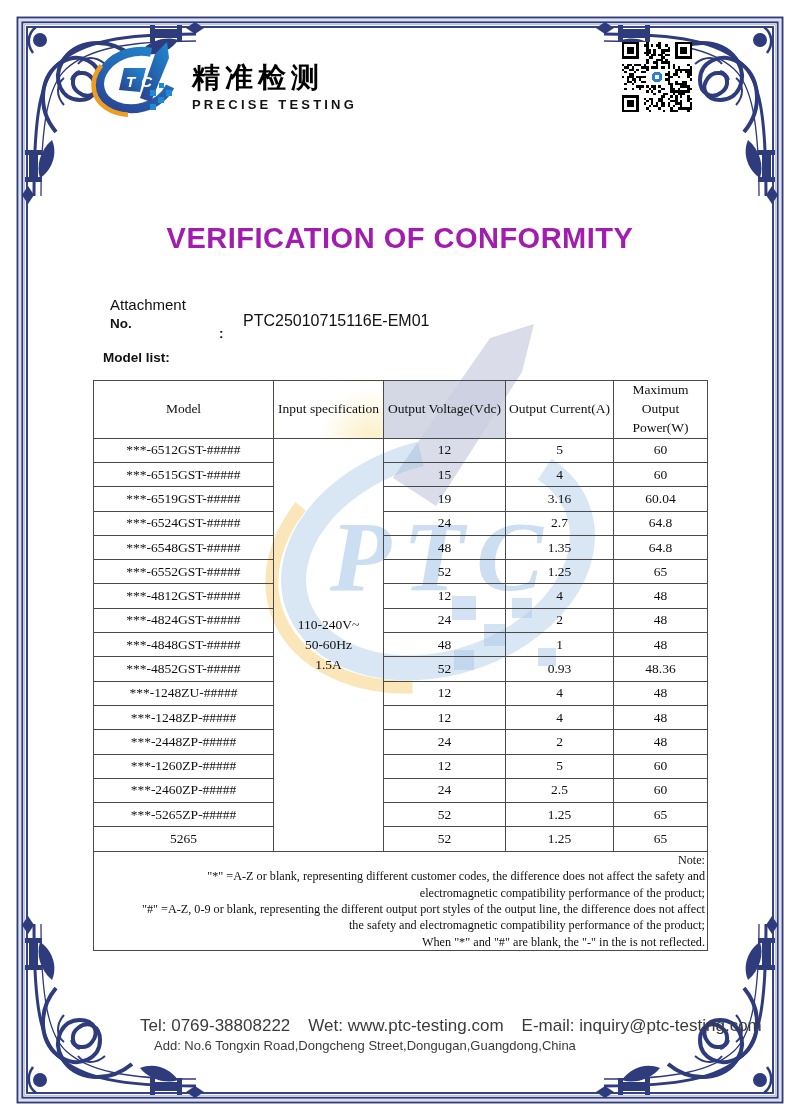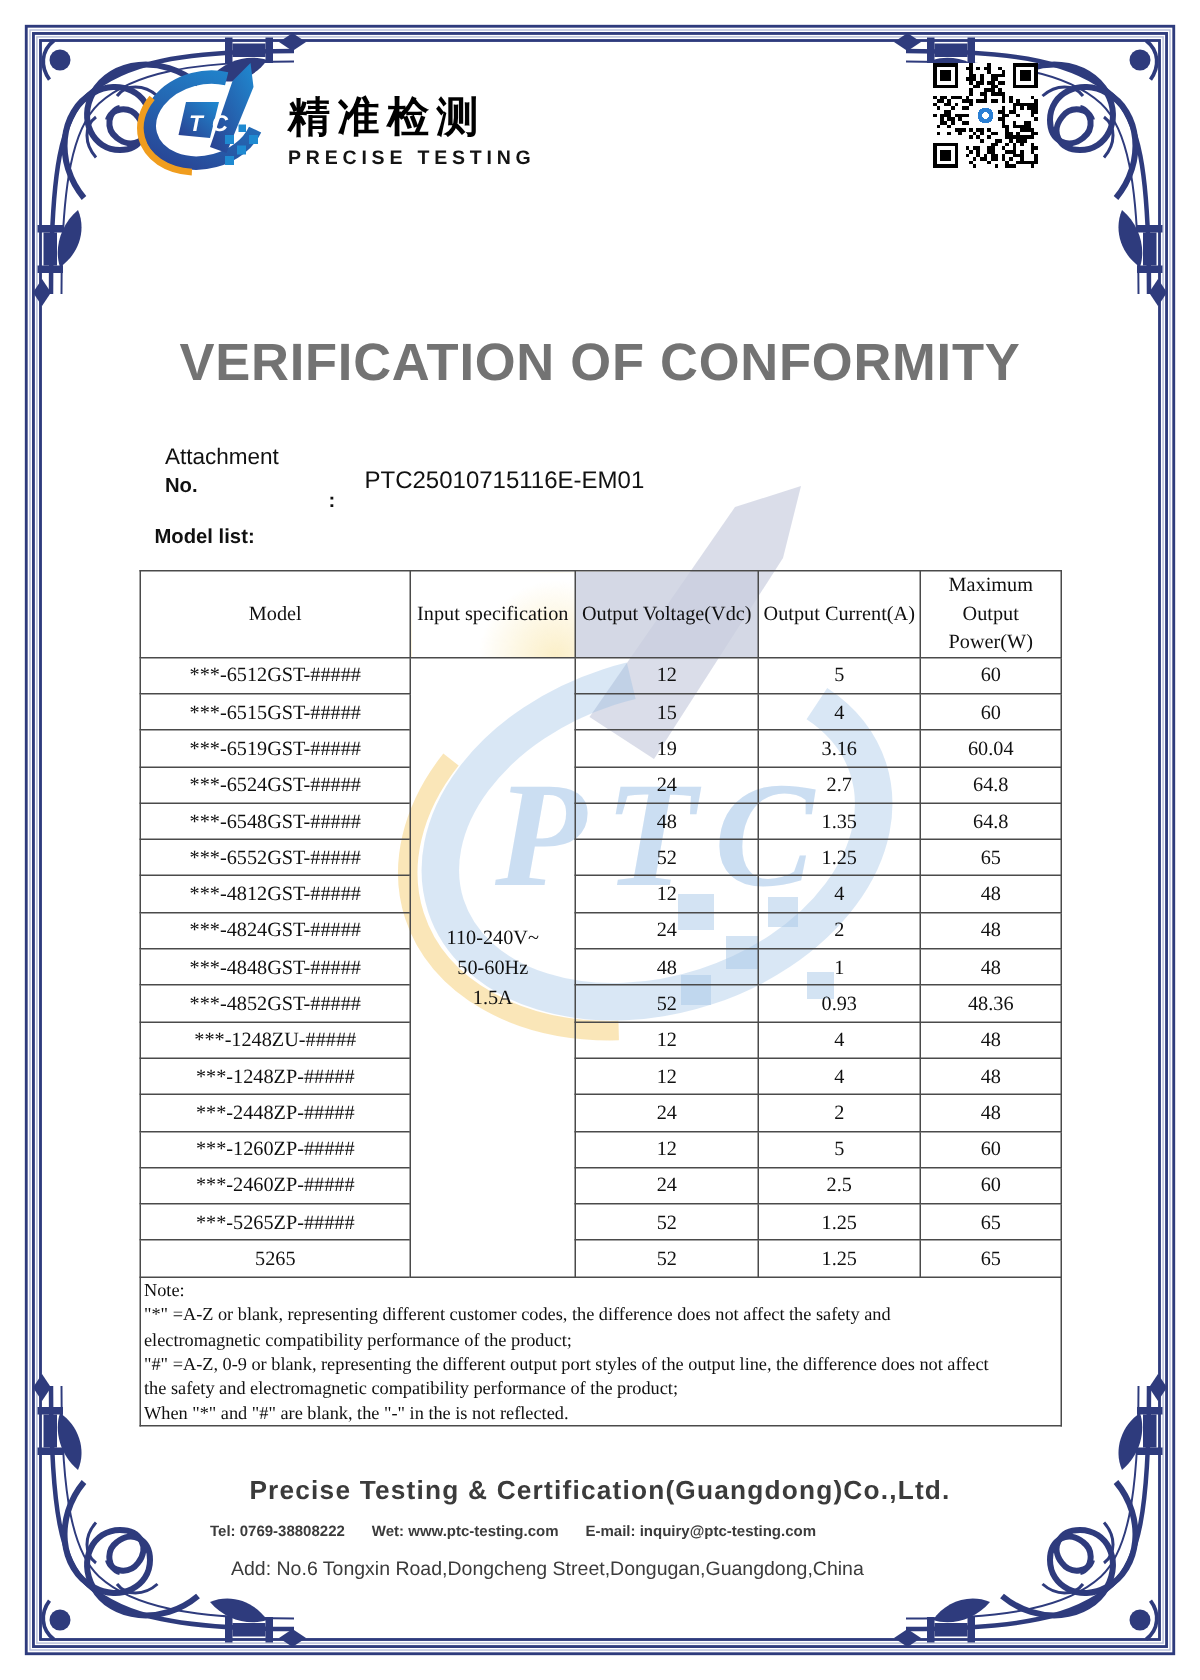--- a/index.html
+++ b/index.html
@@ -8,44 +8,44 @@
   .abs{position:absolute;}
   svg{display:block;}
   
   .frame{left:0;top:0;pointer-events:none;}
   
   .wm{left:238px;top:298px;pointer-events:none;}
   
   .logo-svg{left:88px;top:40px;}
   .qr-svg{left:622px;top:42px;}
   
-  .title{left:0;top:222px;width:800px;text-align:center;font-size:35px;font-weight:bold;
-         letter-spacing:.5px;color:#737373;}
+  .title{left:0;top:222px;width:800px;text-align:center;font-size:29px;font-weight:bold;
+         letter-spacing:.5px;color:#a21caf;}
   .attach{left:110px;top:296px;font-size:15px;font-weight:normal;}
   .no-label{left:110px;top:316px;font-size:13.5px;font-weight:bold;}
   .no-colon{left:219px;top:326px;font-size:13.5px;font-weight:bold;}
   .no-value{left:243px;top:312px;font-size:16px;}
   .model-list{left:103px;top:350px;font-size:13.5px;font-weight:bold;}
   
   table.models{position:absolute;left:93px;top:380px;width:614px;border-collapse:collapse;
         table-layout:fixed;font-family:"Liberation Serif",serif;font-size:13.5px;color:#101010;
         text-align:center;border:1.6px solid #333;}
   table.models th,table.models td{border:1px solid #4a4a4a;vertical-align:middle;padding:0 2px;overflow:hidden;}
   table.models thead th{height:50px;font-weight:normal;line-height:1.4;}
   table.models tbody tr{height:24.3px;}
   .th-voltage{background:rgba(201,206,223,.8);margin-left:42px;}
   .th-input{background:radial-gradient(circle at 88% 100%, rgba(251,238,196,.95), rgba(251,238,196,0) 46%);}
   .input-spec{line-height:20px;}
-  td.note-cell{text-align:left;padding:3px 8px 6px 8px;font-size:12.2px;line-height:16.4px;}
+  td.note-cell{text-align:right;padding:3px 8px 6px 8px;font-size:12.2px;line-height:16.4px;}
   .note-inner{min-height:90px;}
   .note-line{white-space:nowrap;transform-origin:left center;}
   
   .company{left:0;top:983px;width:800px;text-align:center;font-size:17.5px;font-weight:600;
            letter-spacing:.8px;color:#3b3b3b;}
-  .contact{left:140px;top:1016px;font-size:10px;color:#3b3b3b;display:flex;gap:18px;font-weight:bold;}
+  .contact{left:140px;top:1016px;font-size:17px;color:#3b3b3b;display:flex;gap:18px;}
   .address{left:140px;top:1038px;font-size:13px;color:#3b3b3b;margin-left:14px;}
 </style>
 </head>
 <body>
 
 <div class="page">
 
   <svg class="abs frame" width="800" height="1120" viewBox="0 0 800 1120">
     <defs>
       <g id="corner" stroke="#2e3b7d" fill="none">
@@ -522,21 +522,20 @@
             <div class="note-line">electromagnetic compatibility performance of the product;</div>
             <div class="note-line">"#" =A-Z, 0-9 or blank, representing the different output port styles of the output line, the difference does not affect</div>
             <div class="note-line">the safety and electromagnetic compatibility performance of the product;</div>
             <div class="note-line">When "*" and "#" are blank, the "-" in the  is not reflected.</div>
           </div>
         </td>
       </tr>
     </tfoot>
   </table>
 
-  <div class="abs company">Precise Testing &amp; Certification(Guangdong)Co.,Ltd.</div>
   <div class="abs contact">
     <span>Tel: 0769-38808222</span>
     <span>Wet: www.ptc-testing.com</span>
     <span>E-mail: inquiry@ptc-testing.com</span>
   </div>
   <div class="abs address">Add: No.6 Tongxin Road,Dongcheng Street,Dongugan,Guangdong,China</div>
 
 </div>
 
 </body></html>

